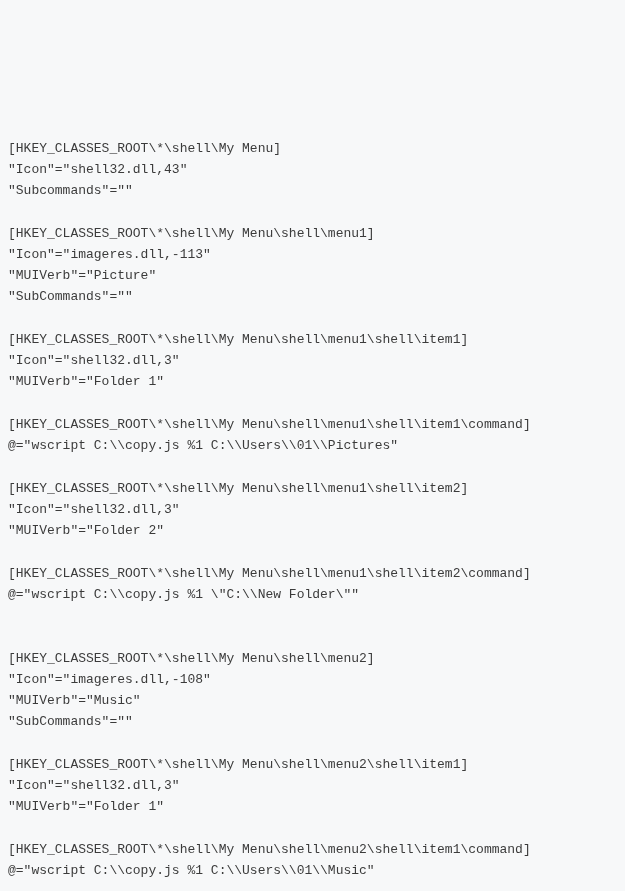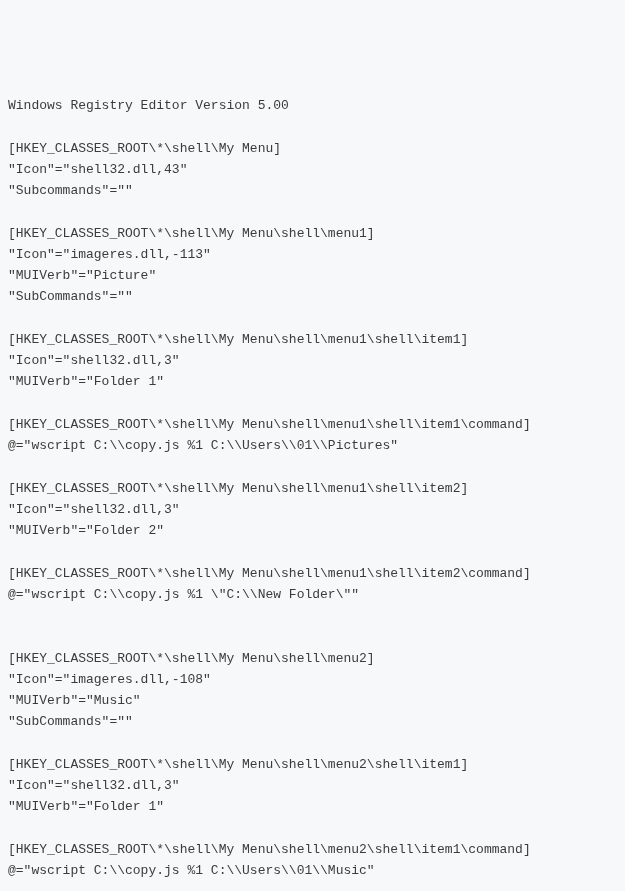--- a/index.html
+++ b/index.html
@@ -21,21 +21,21 @@
     }
     .code-block {
       font-family: Consolas, "Courier New", monospace;
     }
   </style>
 </head>
 <body>
 
 
 
-<div class="code-block"><span>Windows Registry Editor Version 5.00</span>
+<div class="code-block">
 <span>
 [HKEY_CLASSES_ROOT\*\shell\My Menu]
 "Icon"="shell32.dll,43"
 "Subcommands"=""</span>
 <span>
 [HKEY_CLASSES_ROOT\*\shell\My Menu\shell\menu1]
 "Icon"="imageres.dll,-113"
 "MUIVerb"="Picture"
 "SubCommands"=""</span>
 <span>

